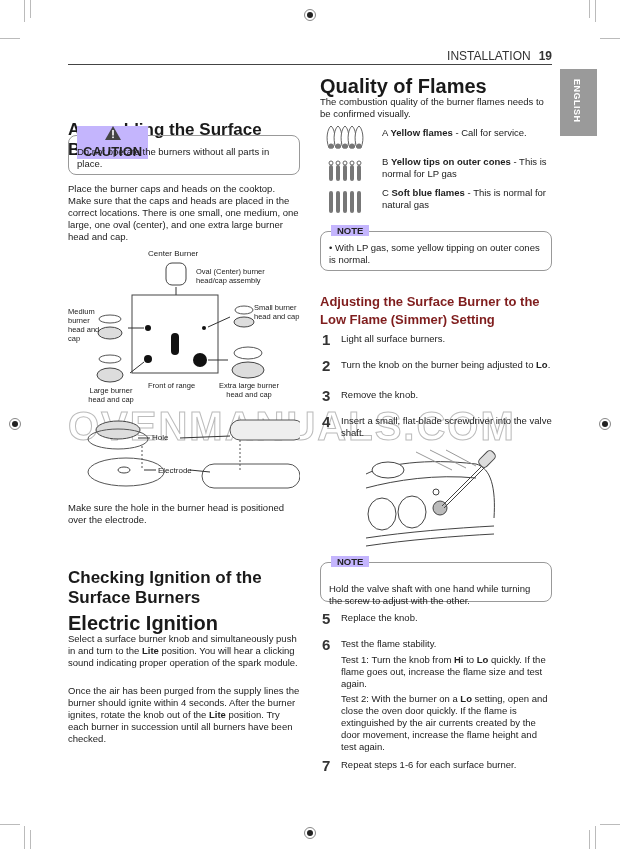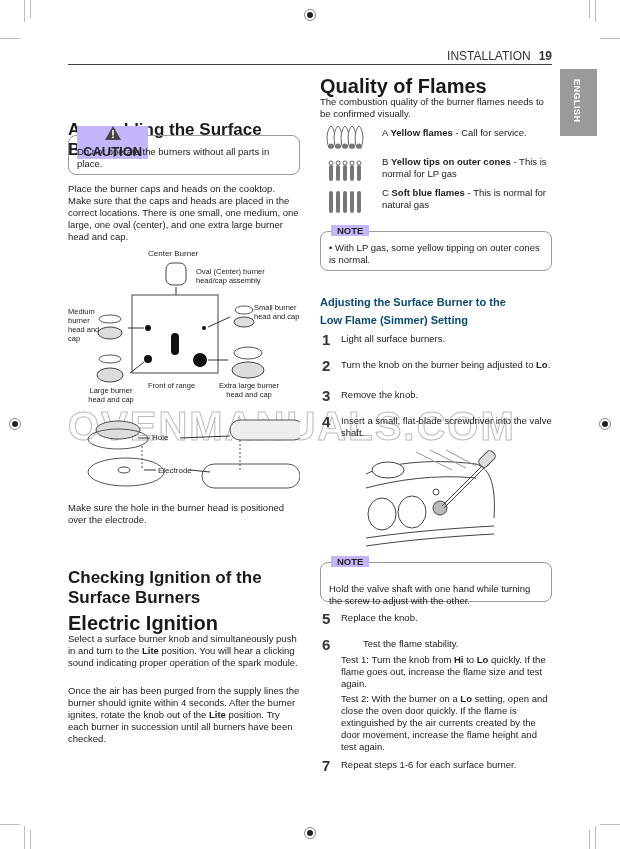--- a/index.html
+++ b/index.html
@@ -8,21 +8,21 @@
   .crop { position: absolute; background: #bbb; }
   .reg { position: absolute; width: 12px; height: 12px; border-radius: 50%; border: 1px solid #888; }
   .reg::after { content: ""; position: absolute; left: 2px; top: 2px; width: 6px; height: 6px; border-radius: 50%; background: #222; }
   .header-rule { position: absolute; left: 68px; top: 64px; width: 484px; height: 1px; background: #444; }
   .header-text { position: absolute; right: 68px; top: 49px; font-size: 12px; color: #333; }
   .header-text b { margin-left: 8px; font-weight: bold; }
   .lang-tab { position: absolute; left: 560px; top: 69px; width: 37px; height: 67px; background: #9a9a9a; }
   .lang-tab span { position: absolute; left: 12px; top: 10px; writing-mode: vertical-rl; color: #fff; font-size: 9px; font-weight: bold; letter-spacing: 0.5px; }
   h1 { position: absolute; font-size: 17px; font-weight: bold; line-height: 20px; color: #1a1a1a; }
   h2 { position: absolute; font-size: 20px; font-weight: bold; color: #1a1a1a; }
-  h3 { position: absolute; font-size: 11px; font-weight: bold; line-height: 18px; color: #0c4a6e; }
+  h3 { position: absolute; font-size: 13px; font-weight: bold; line-height: 18px; color: #7f1d1d; }
   p, .txt { position: absolute; font-size: 9.5px; line-height: 12px; color: #222; }
   .box { position: absolute; border: 1px solid #999; border-radius: 8px; }
   .box-title { position: absolute; background: #c4b5fd; padding: 0 6px; font-weight: bold; flex-direction: column; }
   .caution-title { font-size: 13px; top: -10px; left: 8px; display: flex; align-items: center; gap: 4px; }
   .note-title { font-size: 9.5px; top: -7px; left: 10px; }
   .step-num { position: absolute; font-size: 15px; font-weight: bold; color: #333; }
   .watermark { position: absolute; left: 68px; top: 404px; font-size: 40px; font-weight: bold; color: transparent; -webkit-text-stroke: 1px #bbb; letter-spacing: 2px; font-family: "Liberation Sans", sans-serif; }
   .diag-label { position: absolute; font-size: 7.5px; line-height: 9px; color: #222; }
 </style>
 </head>
@@ -236,21 +236,21 @@
 
 <div class="box" style="left:320px;top:562px;width:232px;height:40px;">
   <div class="box-title note-title">NOTE</div>
   <p style="left:8px;top:20px;width:215px;">Hold the valve shaft with one hand while turning the screw to adjust with the other.</p>
 </div>
 
 <div class="step-num" style="left:322px;top:610px;">5</div>
 <p style="left:341px;top:612px;width:212px;">Replace the knob.</p>
 
 <div class="step-num" style="left:322px;top:636px;">6</div>
-<p style="left:341px;top:638px;width:212px;margin-left:22px;">Test the flame stability.</p>
+<p style="left:341px;top:638px;width:212px;">Test the flame stability.</p>
 
 <p style="left:341px;top:654px;width:212px;">
   <span>Test 1: Turn the knob from </span><b>Hi</b><span> to </span><b>Lo</b><span> quickly. If the flame goes out, increase the flame size and test again.</span>
 </p>
 <p style="left:341px;top:693px;width:212px;">
   <span>Test 2: With the burner on a </span><b>Lo</b><span> setting, open and close the oven door quickly. If the flame is extinguished by the air currents created by the door movement, increase the flame height and test again.</span>
 </p>
 
 <div class="step-num" style="left:322px;top:757px;">7</div>
 <p style="left:341px;top:759px;width:212px;">Repeat steps 1-6 for each surface burner.</p>

